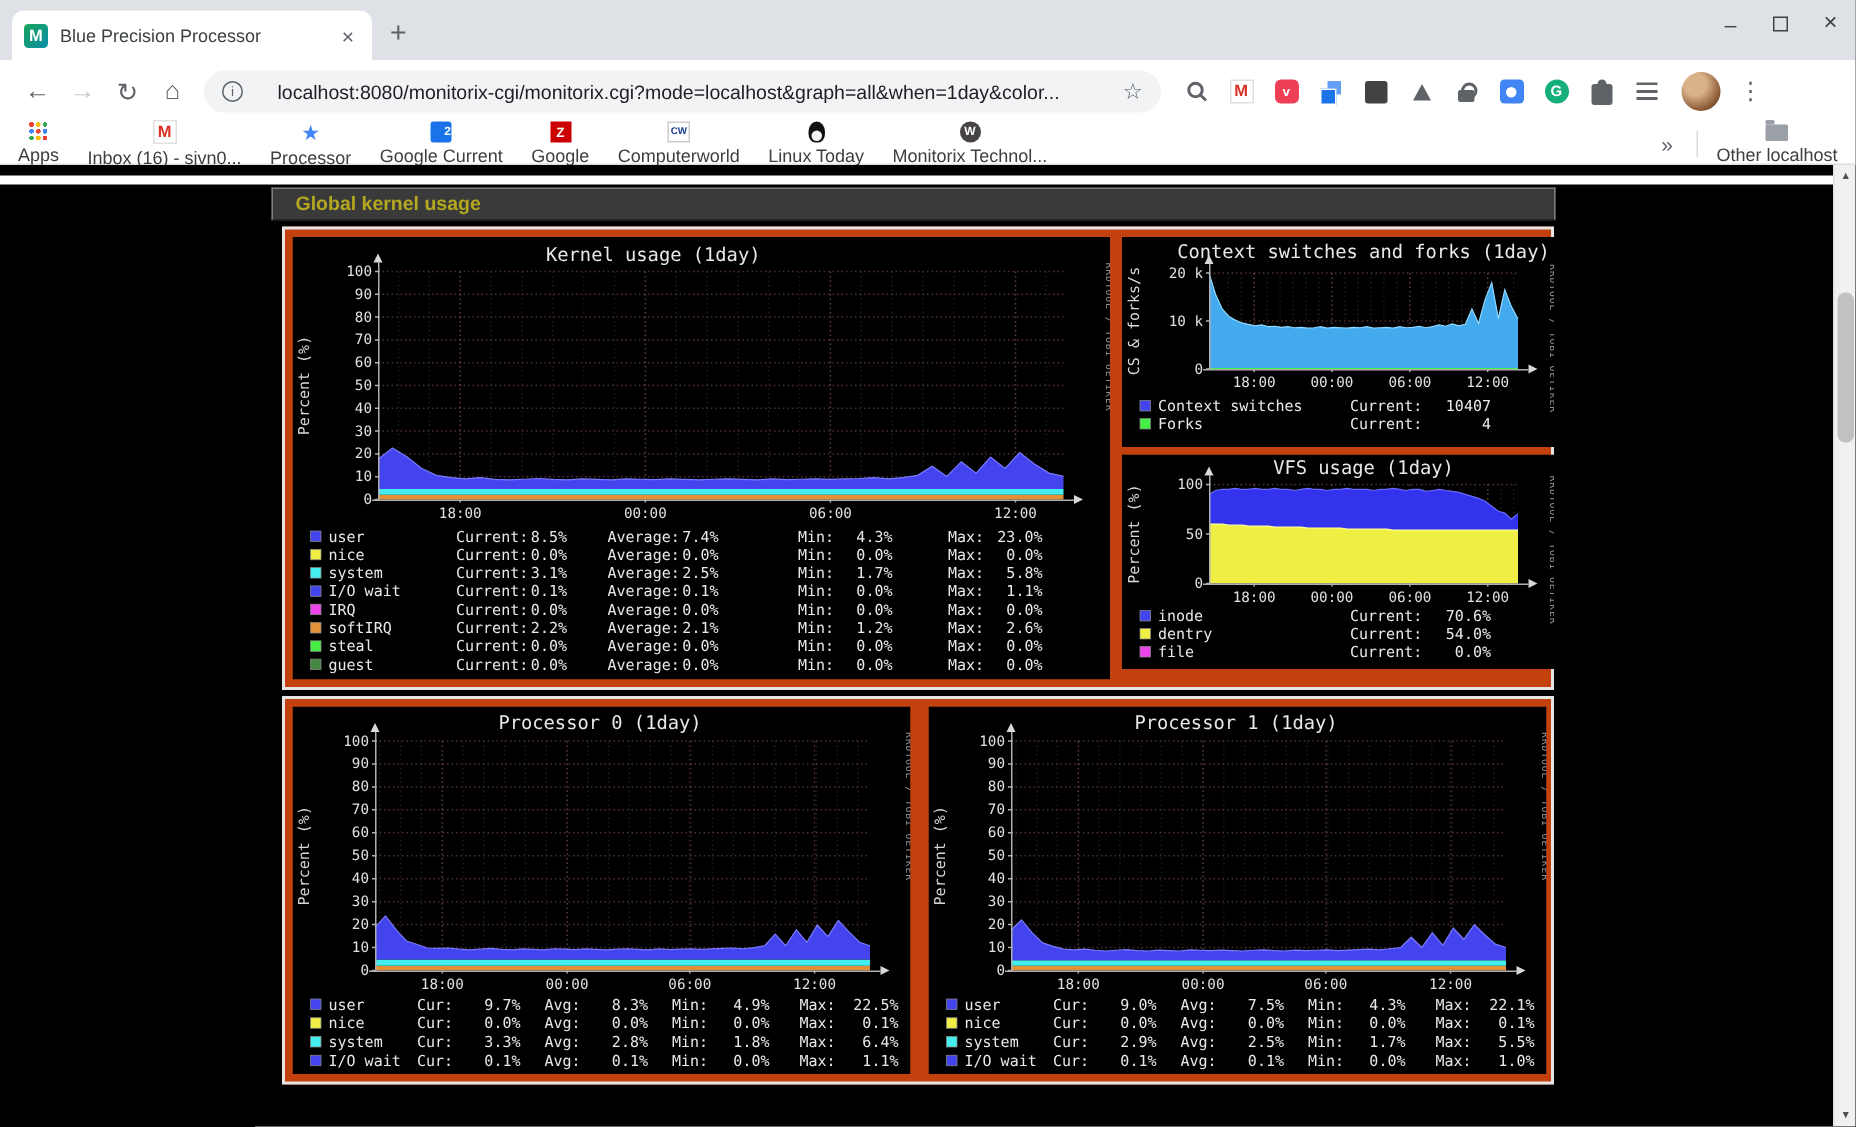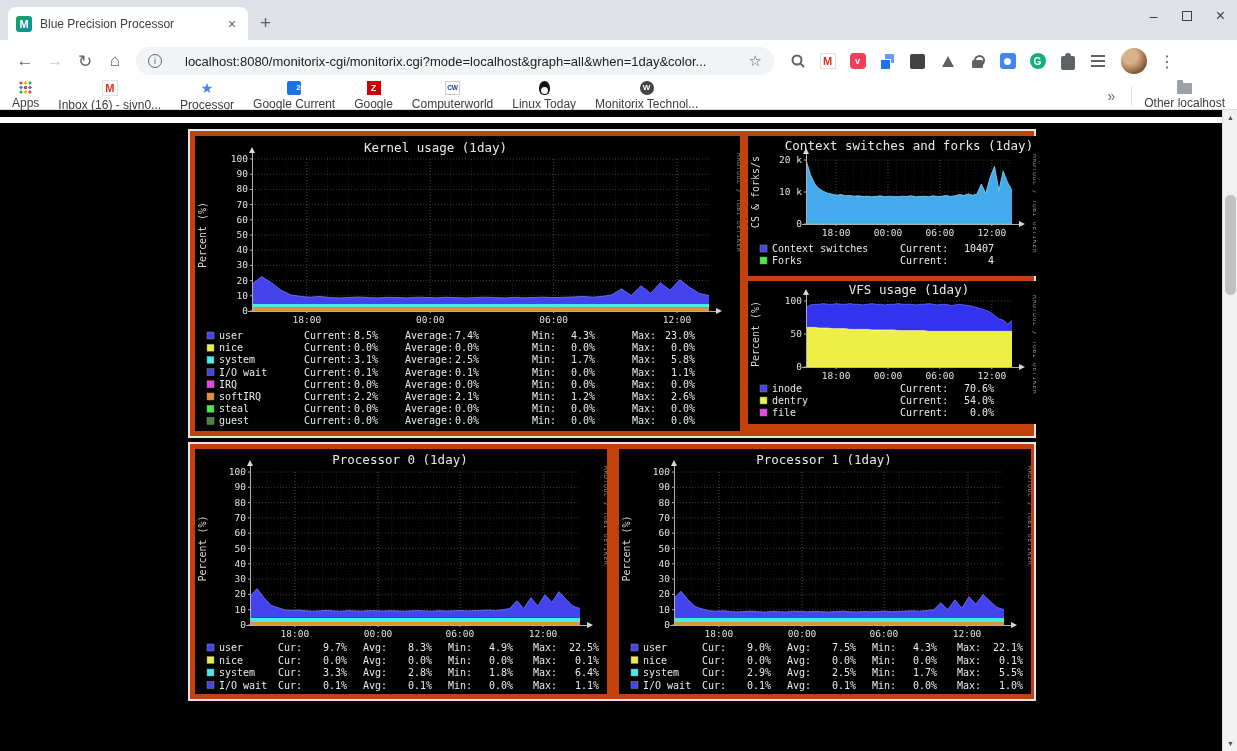--- a/index.html
+++ b/index.html
@@ -207,20 +207,23 @@
     <div class="bm other">
       <span class="folder"></span>
       <span>Other localhost</span>
     </div>
   </div>
 
   <div class="content">
     <div class="white-strip"></div>
     <div class="page">
 
+      <div class="sec-header">
+        <span>Global kernel usage</span>
+      </div>
       <div class="graph-box">
         <div class="graph"><svg width="545" height="295">
               <rect x="0" y="0" width="545" height="295" fill="#000"></rect>
               <text transform="translate(542,17) rotate(90)" font-size="6.5" font-family="&quot;DejaVu Sans Mono&quot;, monospace" fill="#8f8f8f" letter-spacing="0.6">RRDTOOL / TOBI OETIKER</text>
               <text transform="translate(11,99) rotate(-90)" text-anchor="middle" font-size="10" font-family="&quot;DejaVu Sans Mono&quot;, monospace" fill="#d8d8d8">Percent (%)</text>
               <text x="240.5" y="16" text-anchor="middle" font-size="12.5" font-family="&quot;DejaVu Sans Mono&quot;, monospace" fill="#e8e8e8">Kernel usage  (1day)</text>
               <line x1="70.71" y1="23" x2="70.71" y2="175" stroke="rgba(150,150,150,0.18)" stroke-dasharray="1,2"></line>
               <line x1="91.27499999999999" y1="23" x2="91.27499999999999" y2="175" stroke="rgba(150,150,150,0.18)" stroke-dasharray="1,2"></line>
               <line x1="111.84" y1="23" x2="111.84" y2="175" stroke="rgba(150,150,150,0.18)" stroke-dasharray="1,2"></line>
               <line x1="132.405" y1="23" x2="132.405" y2="175" stroke="rgba(150,150,150,0.18)" stroke-dasharray="1,2"></line>

